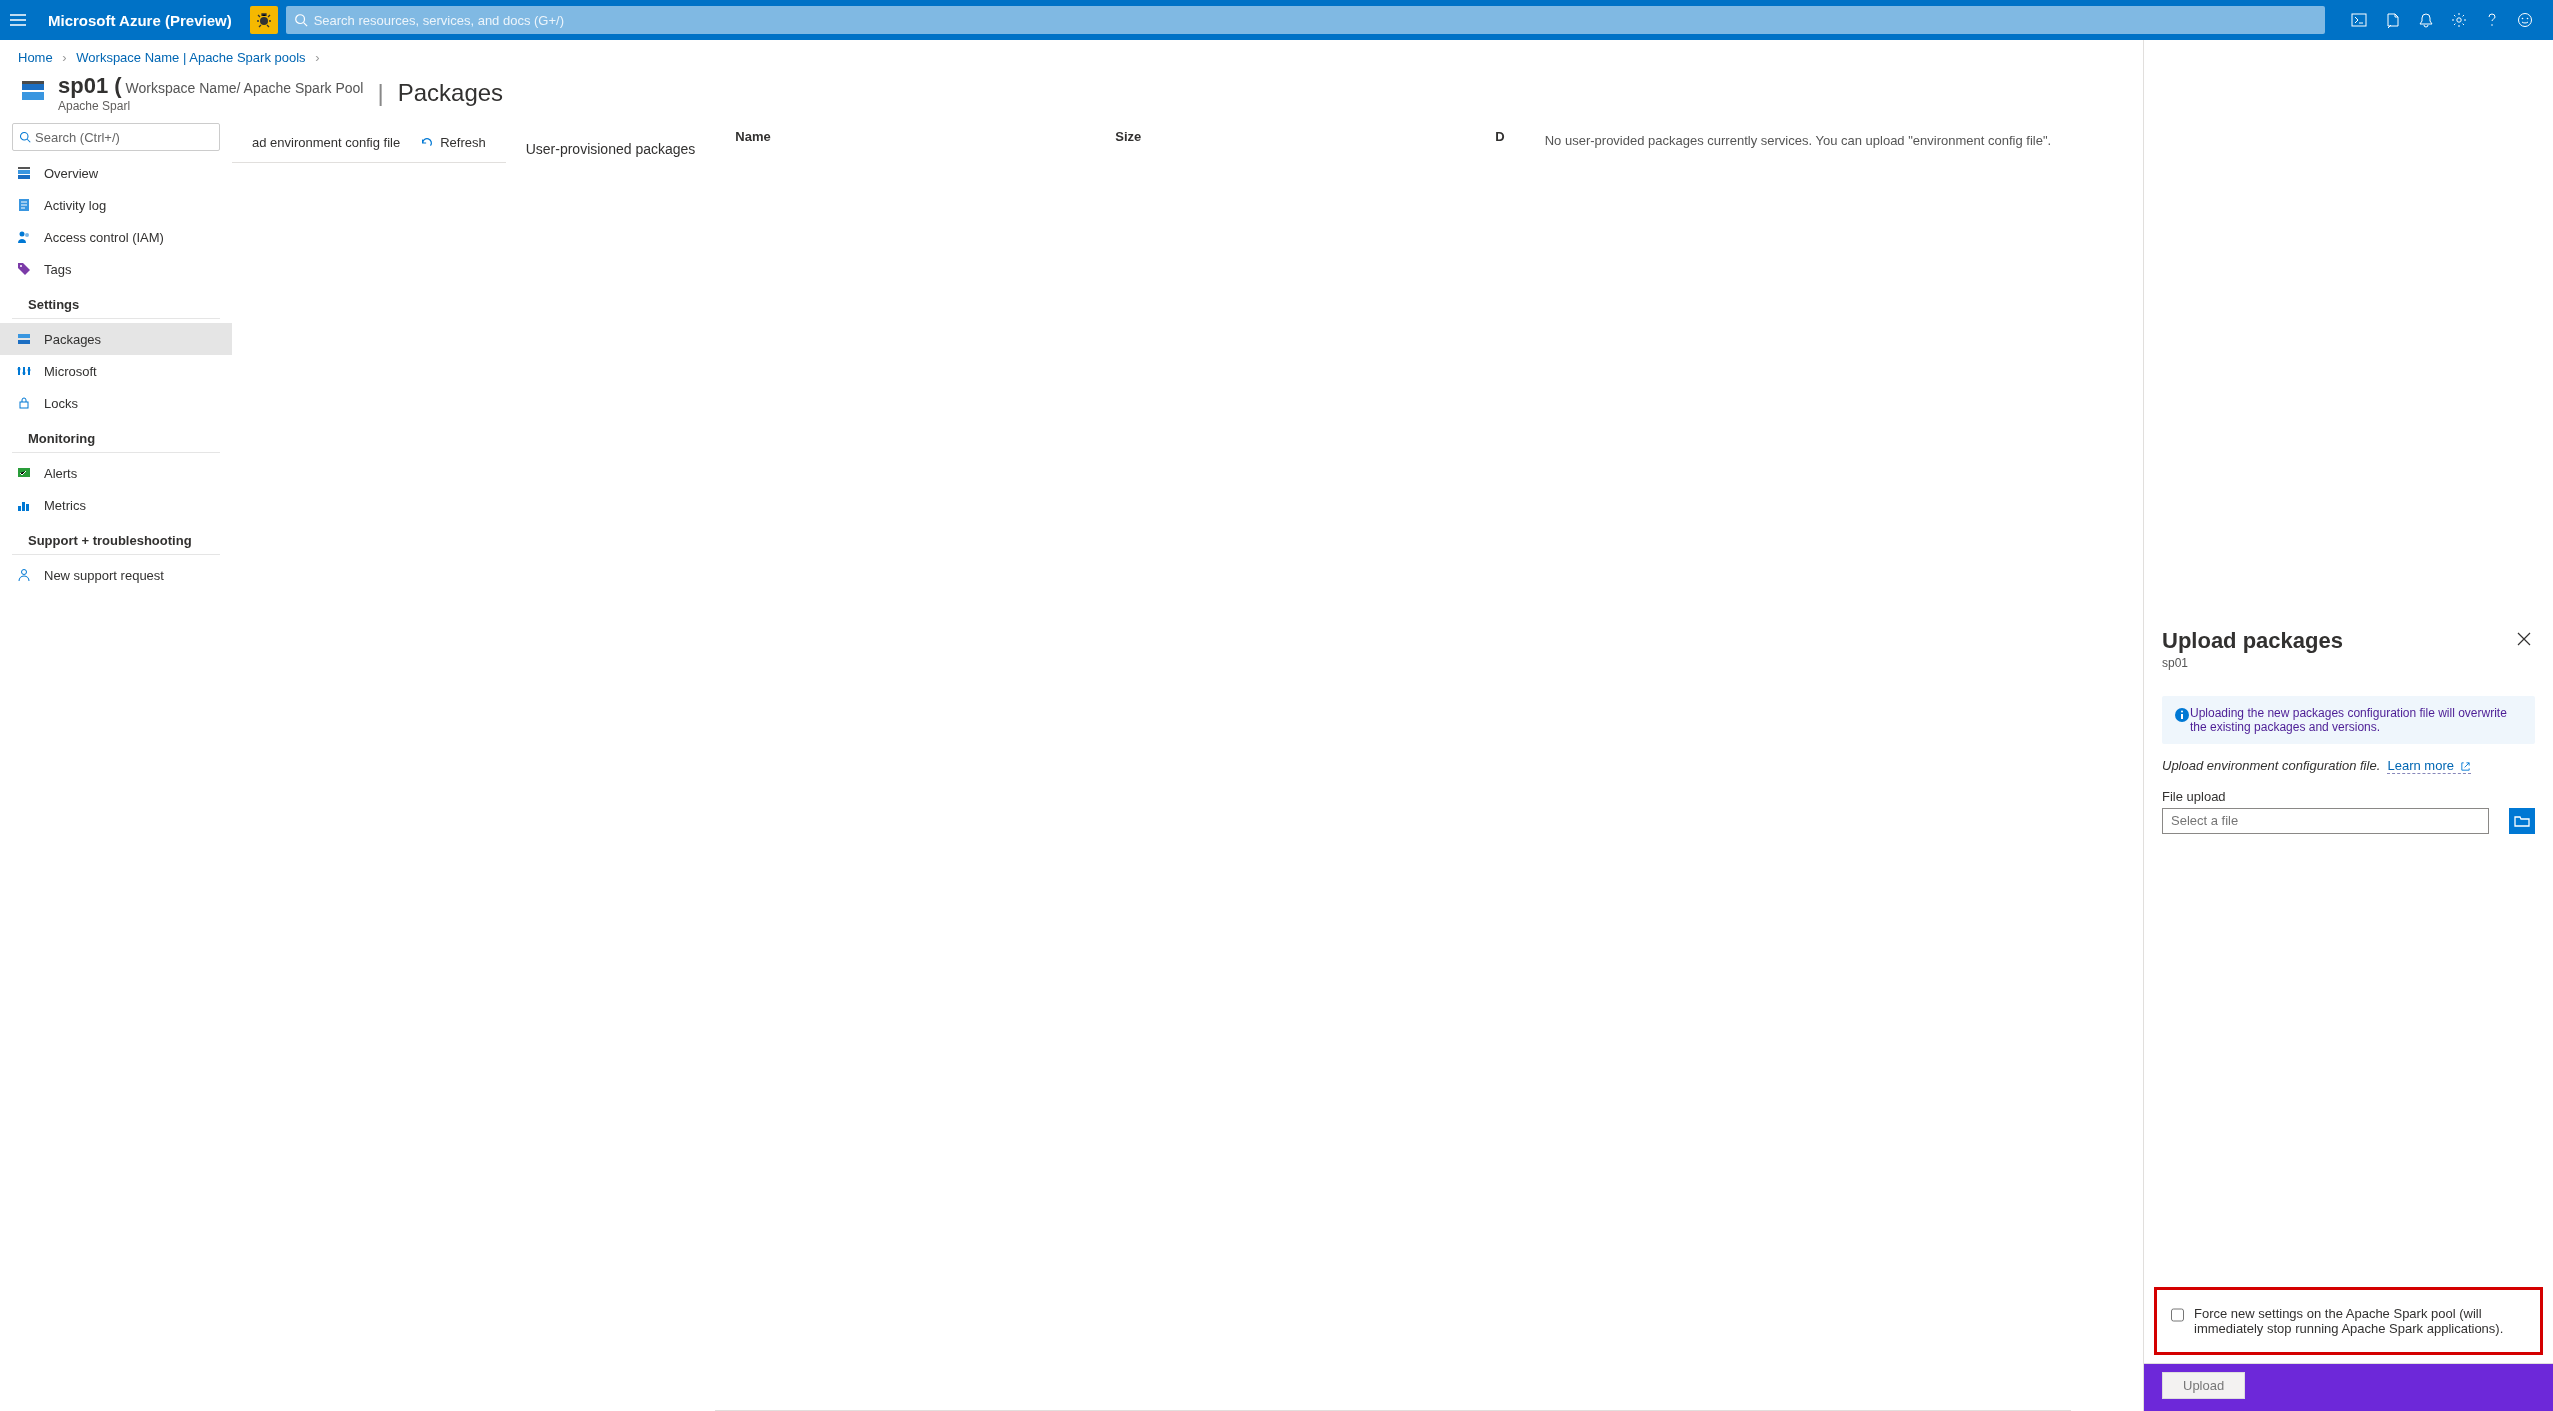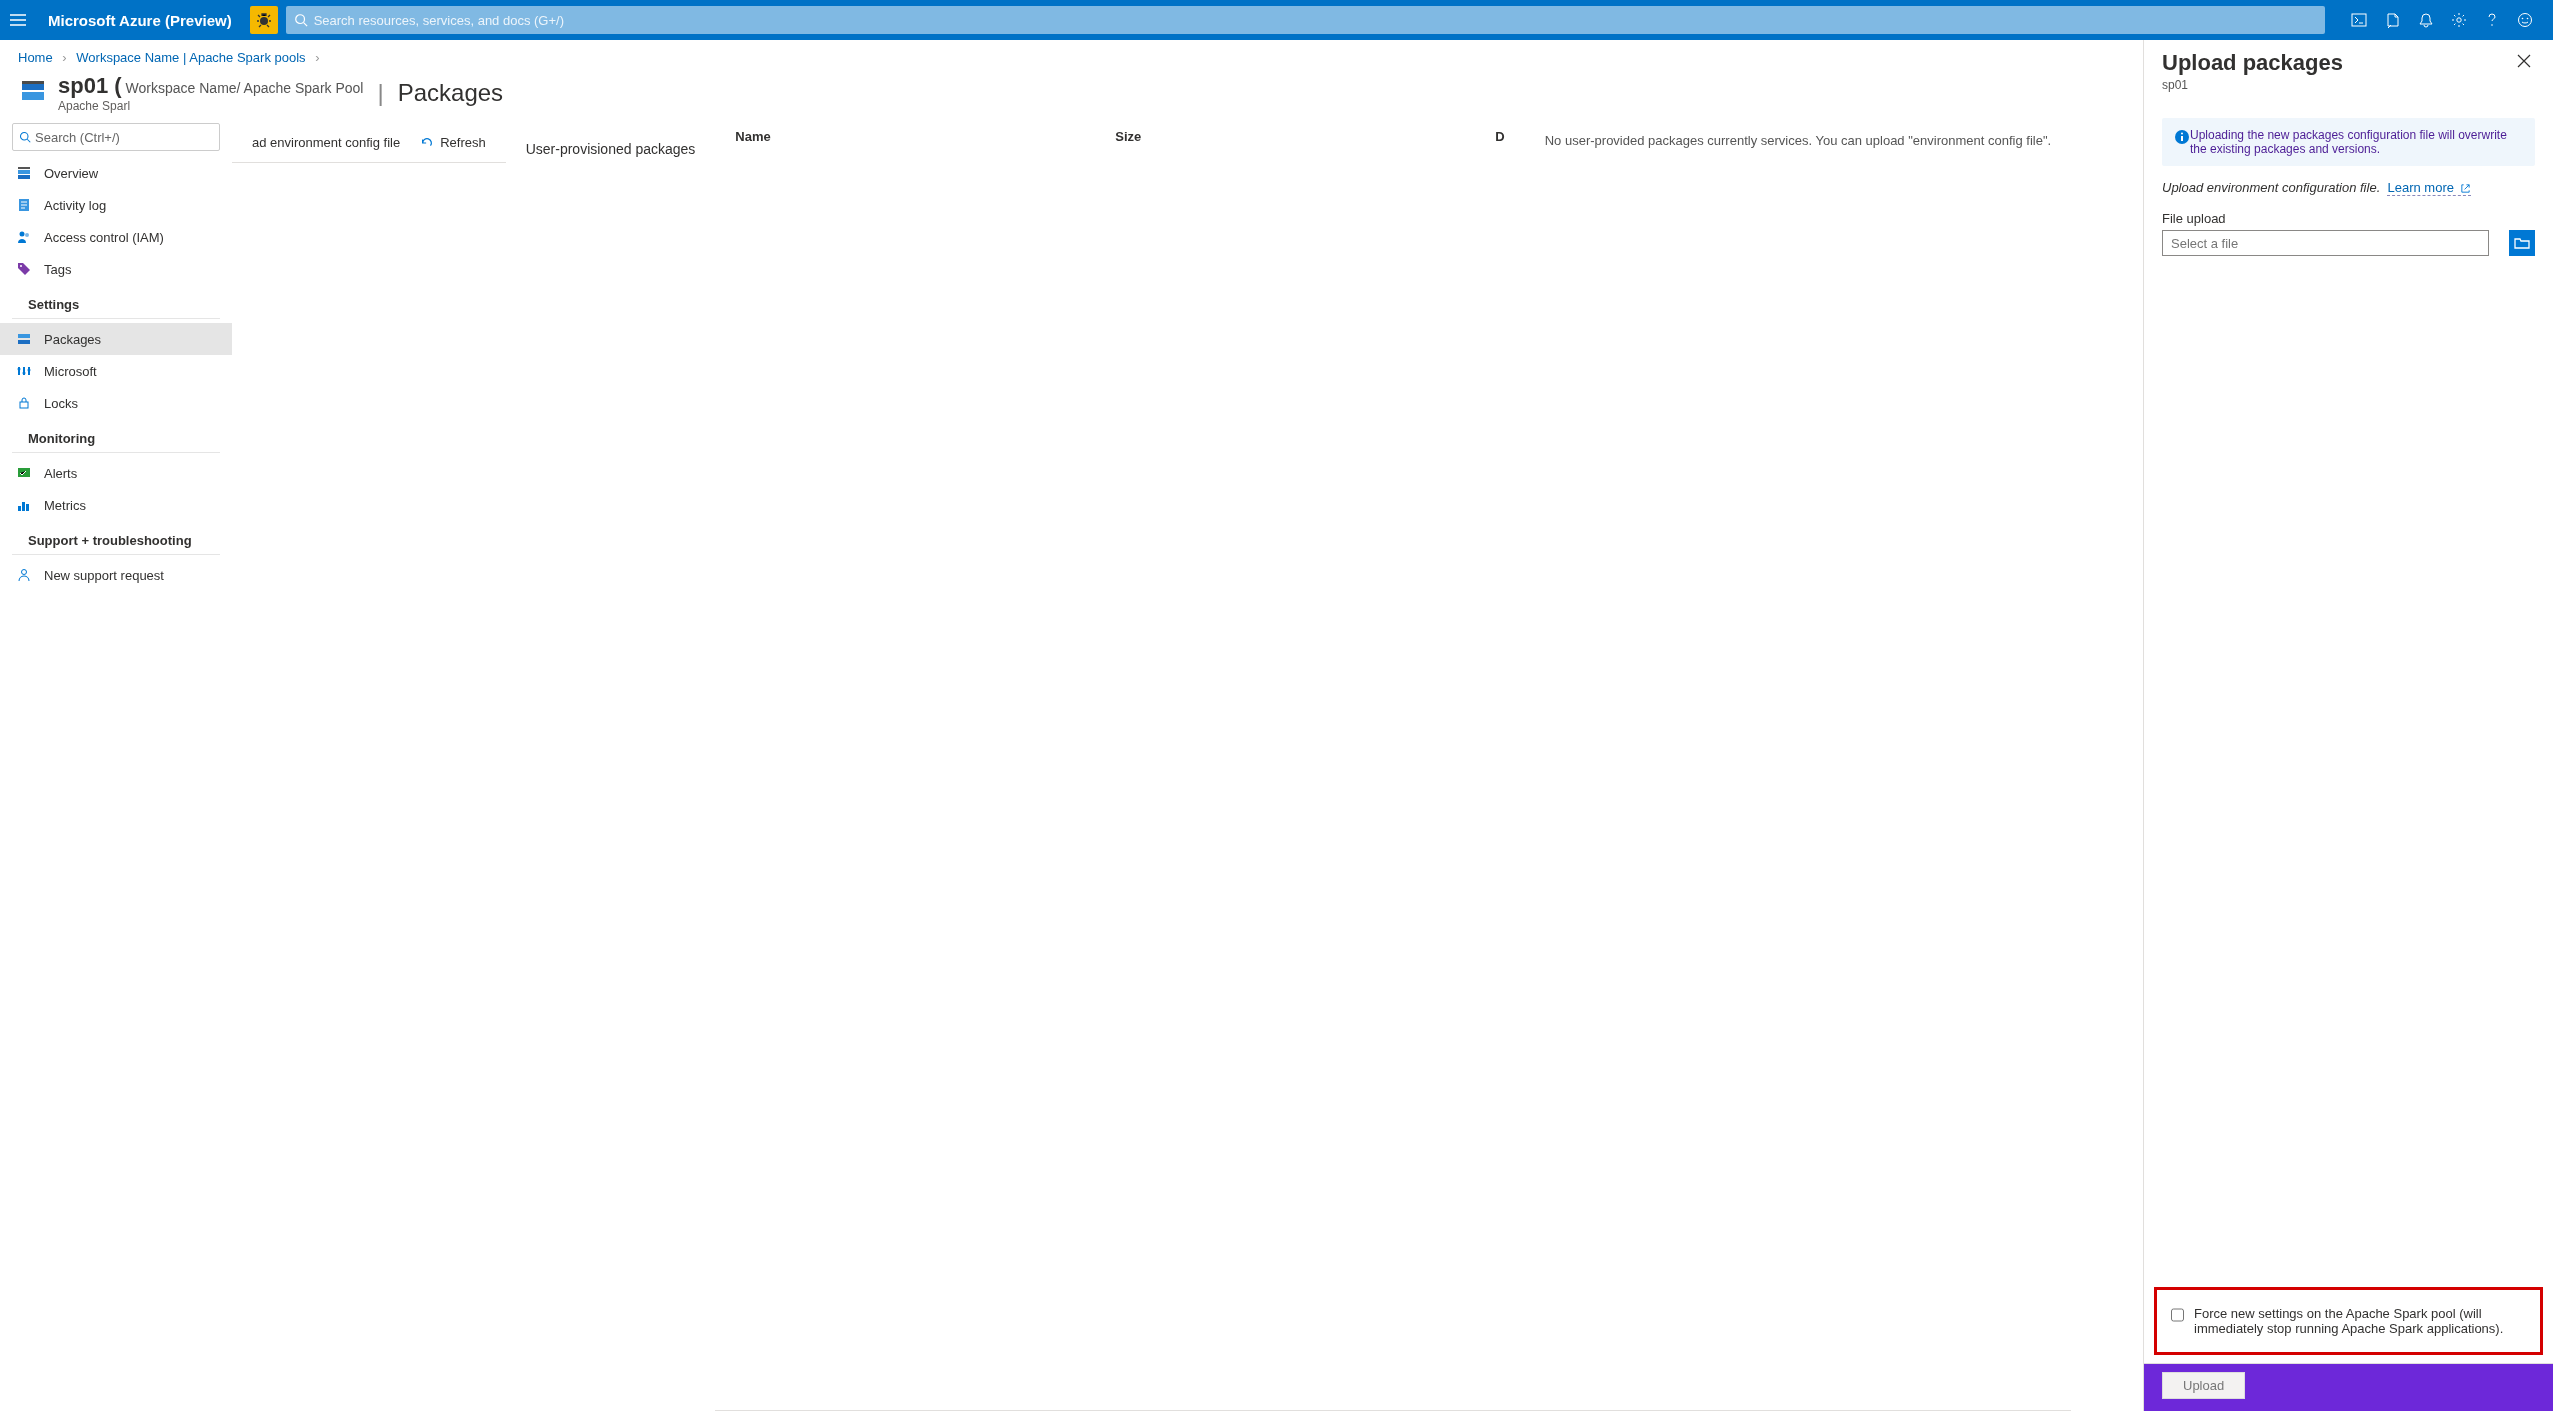--- a/index.html
+++ b/index.html
@@ -130,20 +130,21 @@
     border-bottom:1px solid var(--border-grey);
   }
 
   
   .panel {
     width: 410px; flex-shrink:0;
     border-left: 1px solid var(--border-grey);
     background:#fff;
     display:flex; flex-direction:column;
     position:relative;
+    justify-content:center;
   }
   .panel-header {
     padding: 10px 18px 8px; display:flex; align-items:flex-start;
   }
   .panel-header .ptitles { flex:1; }
   .panel-title { font-size: 22px; font-weight:600; color:#323130; }
   .panel-subtitle { font-size:12px; color:#555; margin-top:2px; }
   .panel-close { cursor:pointer; padding:4px; }
   .info-box {
     margin: 18px 18px 14px; background: var(--info-bg);

